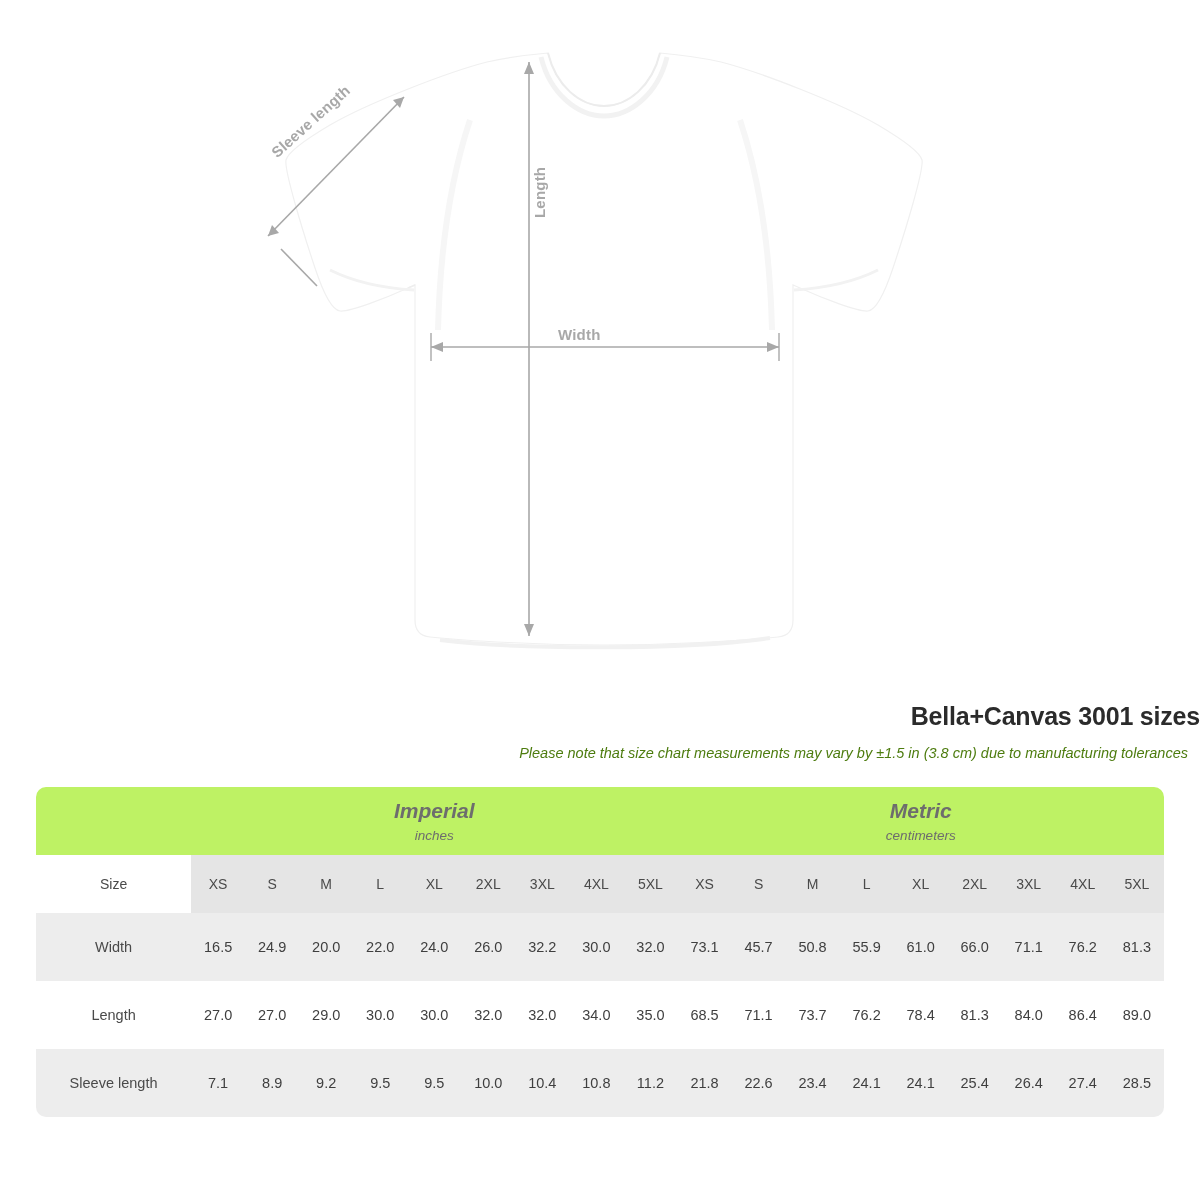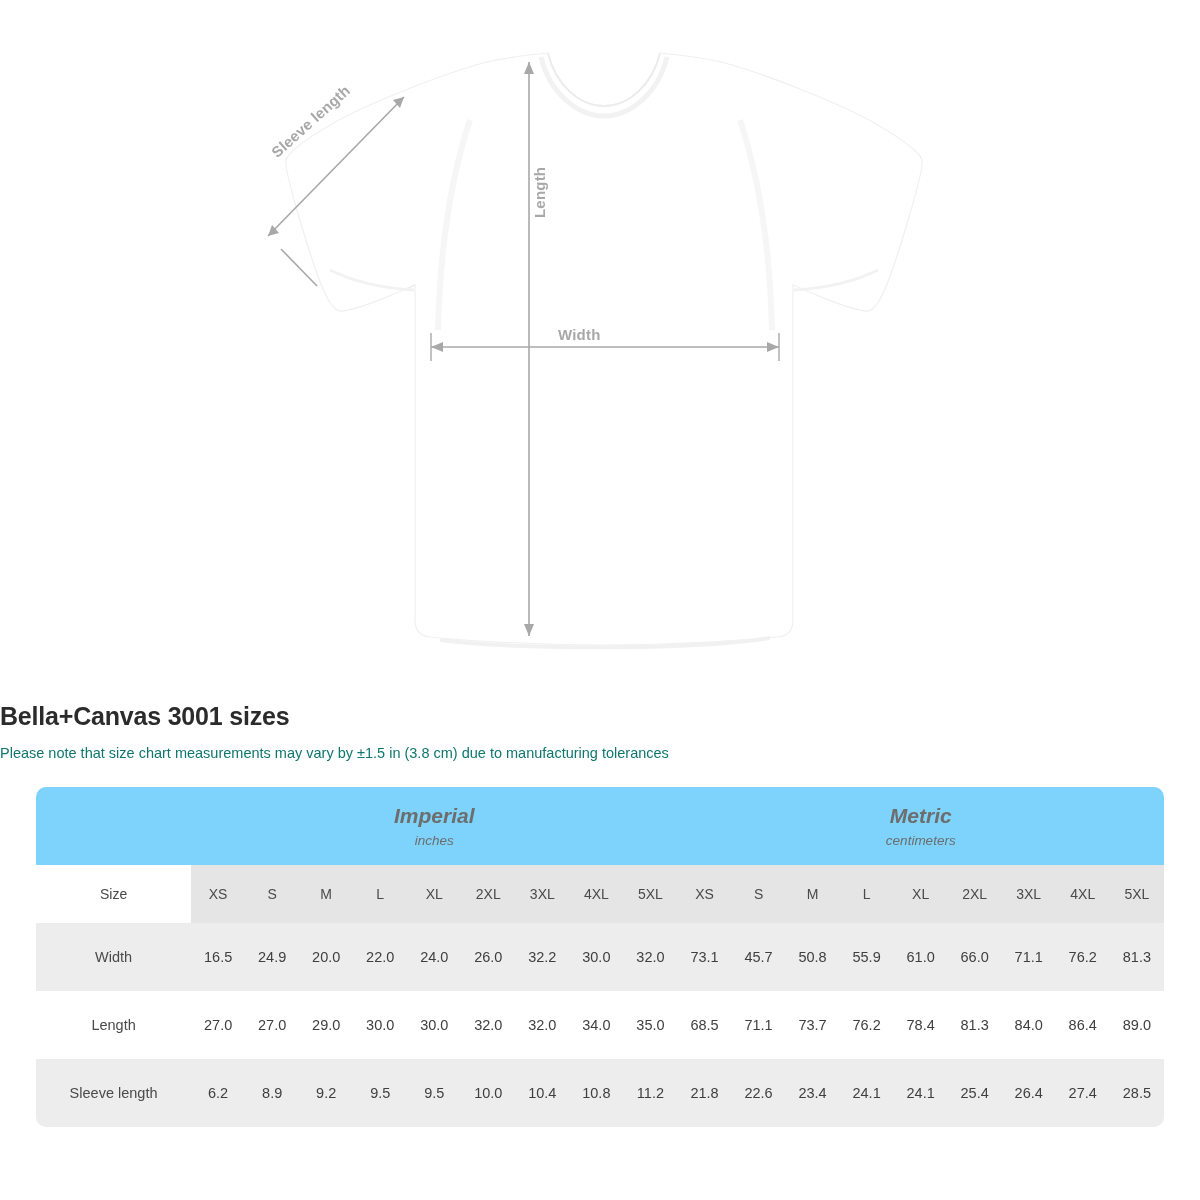--- a/index.html
+++ b/index.html
@@ -49,55 +49,56 @@
     transform: rotate(-90deg);
     transform-origin: left top;
   }
   .label-width {
     left: 558px;
     top: 326px;
   }
 
   
   .title-block {
-    text-align: left;
+    text-align: right;
     margin-top: 12px;
   }
   .chart-title {
     font-size: 25px;
     font-weight: bold;
     color: #2b2b2b;
     margin: 0;
     letter-spacing: -0.2px;
   }
   .chart-note {
     font-size: 14.5px;
-    color: #0f766e;
-    margin: 14px 0 0 0;
+    font-style: italic;
+    color: #4d7c0f;
+    margin: 14px 12px 0 0;
   }
 
   
   .table-wrap {
     margin: 26px 36px 0 36px;
   }
   table.size-table {
     width: 1128px;
     border-collapse: collapse;
     table-layout: fixed;
   }
   table.size-table td, table.size-table th {
     border: none;
     text-align: center;
     vertical-align: middle;
     font-weight: normal;
   }
   
   .unit-row td {
-    background: #7dd3fc;
-    height: 78px;
+    background: #bef264;
+    height: 68px;
     padding: 0;
   }
   .unit-row td.corner-left {
     border-top-left-radius: 10px;
   }
   .unit-row td.corner-right {
     border-top-right-radius: 10px;
   }
   .unit-name {
     font-size: 21px;
@@ -302,21 +303,21 @@
           <td>76.2</td>
           <td>78.4</td>
           <td>81.3</td>
           <td>84.0</td>
           <td>86.4</td>
           <td>89.0</td>
         </tr>
 
         <tr class="data-row shaded">
           <td class="rowhead rowhead-left last-row">Sleeve length</td>
-          <td>6.2</td>
+          <td>7.1</td>
           <td>8.9</td>
           <td>9.2</td>
           <td>9.5</td>
           <td>9.5</td>
           <td>10.0</td>
           <td>10.4</td>
           <td>10.8</td>
           <td>11.2</td>
           <td>21.8</td>
           <td>22.6</td>

